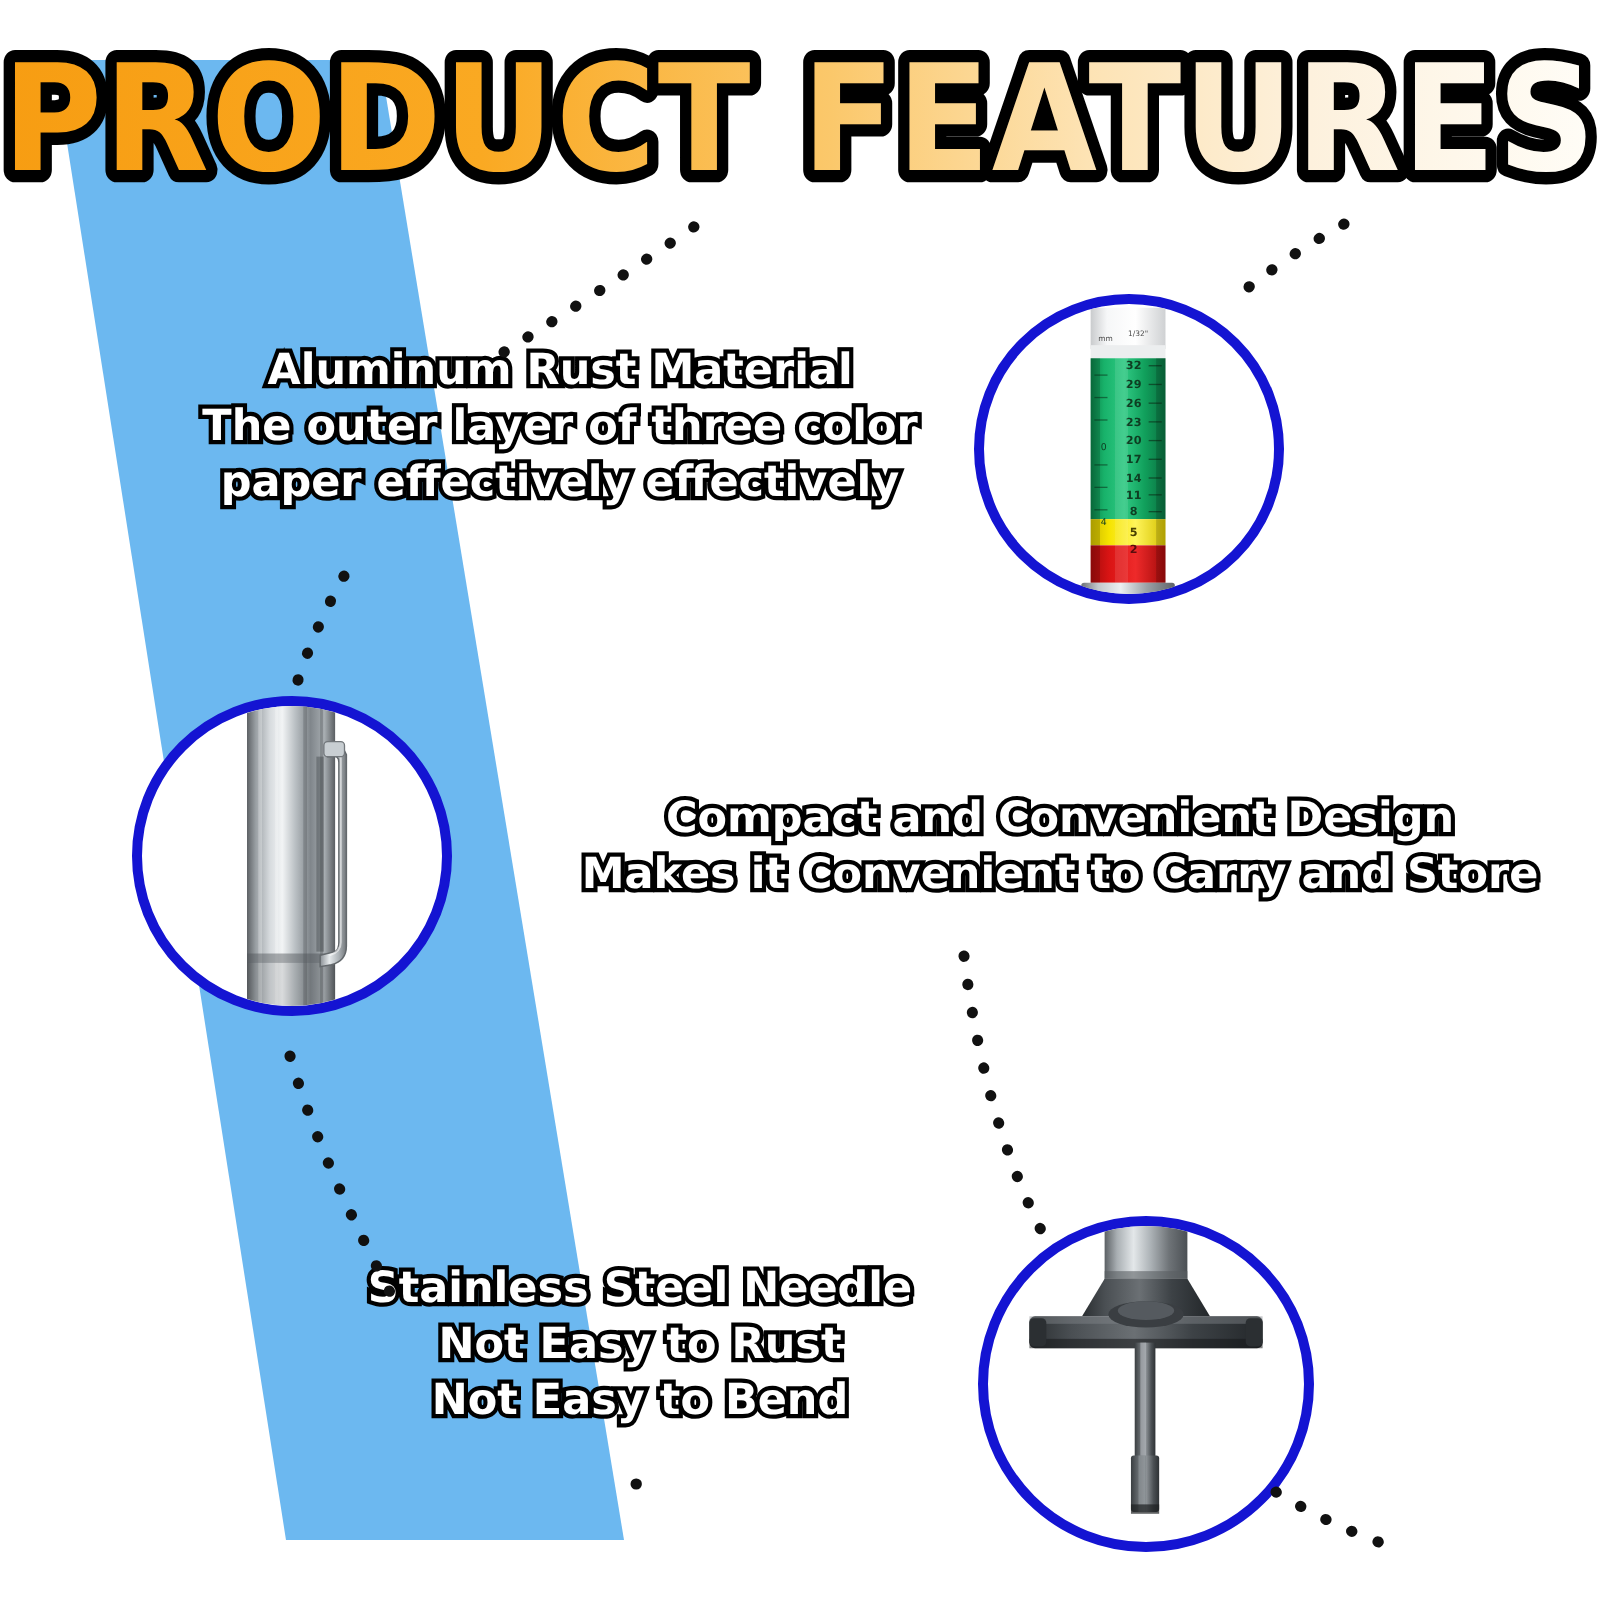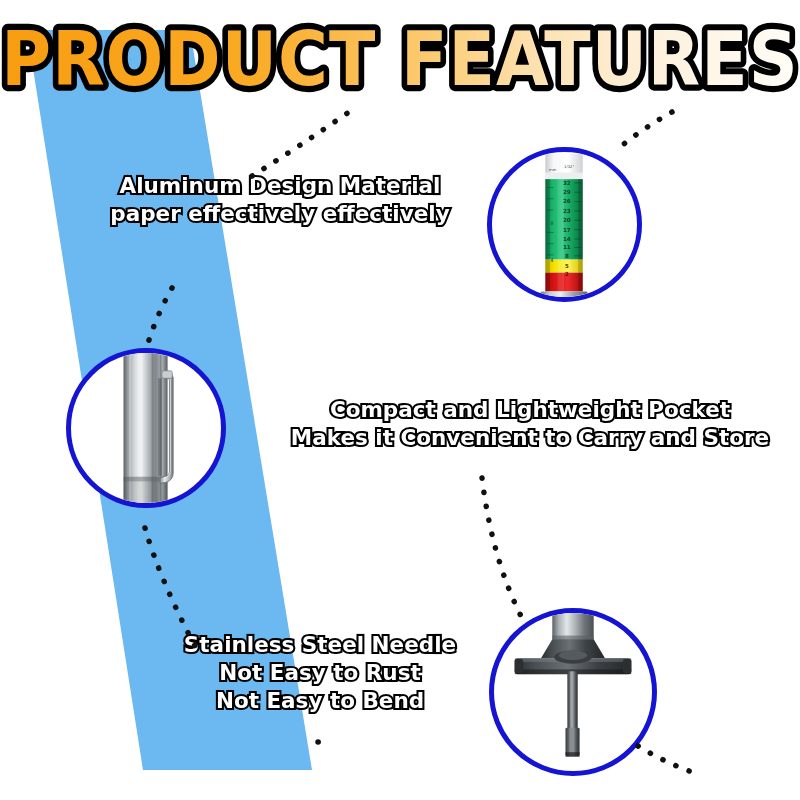--- a/index.html
+++ b/index.html
@@ -110,26 +110,27 @@
           <stop offset="68%" stop-color="#fde3b4"></stop>
           <stop offset="82%" stop-color="#fdf1dd"></stop>
           <stop offset="100%" stop-color="#fffdf7"></stop>
         </linearGradient>
       </defs>
       <text id="title-svg-text" x="400" y="58" text-anchor="middle" font-family="DejaVu Sans, sans-serif" font-weight="bold" font-size="66" letter-spacing="1" transform="translate(400,0) scale(1.03,1.12) translate(-400,0)" stroke="#000000" stroke-width="11" stroke-linejoin="round" paint-order="stroke" fill="url(#titleGrad)">PRODUCT FEATURES</text>
     </svg>
   </div>
 
   <div class="feat-text" id="feat-1">
-    <span class="ln">Aluminum Design Material</span>
+    <span class="ln">Aluminum Rust Material</span>
+    <span class="ln">The outer layer of three color</span>
     <span class="ln">paper effectively effectively</span>
   </div>
 
   <div class="feat-text" id="feat-2">
-    <span class="ln">Compact and Lightweight Pocket</span>
+    <span class="ln">Compact and Convenient Design</span>
     <span class="ln">Makes it Convenient to Carry and Store</span>
   </div>
 
   <div class="feat-text" id="feat-3">
     <span class="ln">Stainless Steel Needle</span>
     <span class="ln">Not Easy to Rust</span>
     <span class="ln">Not Easy to Bend</span>
   </div>
 
   <div class="circle" id="circle-gauge">

